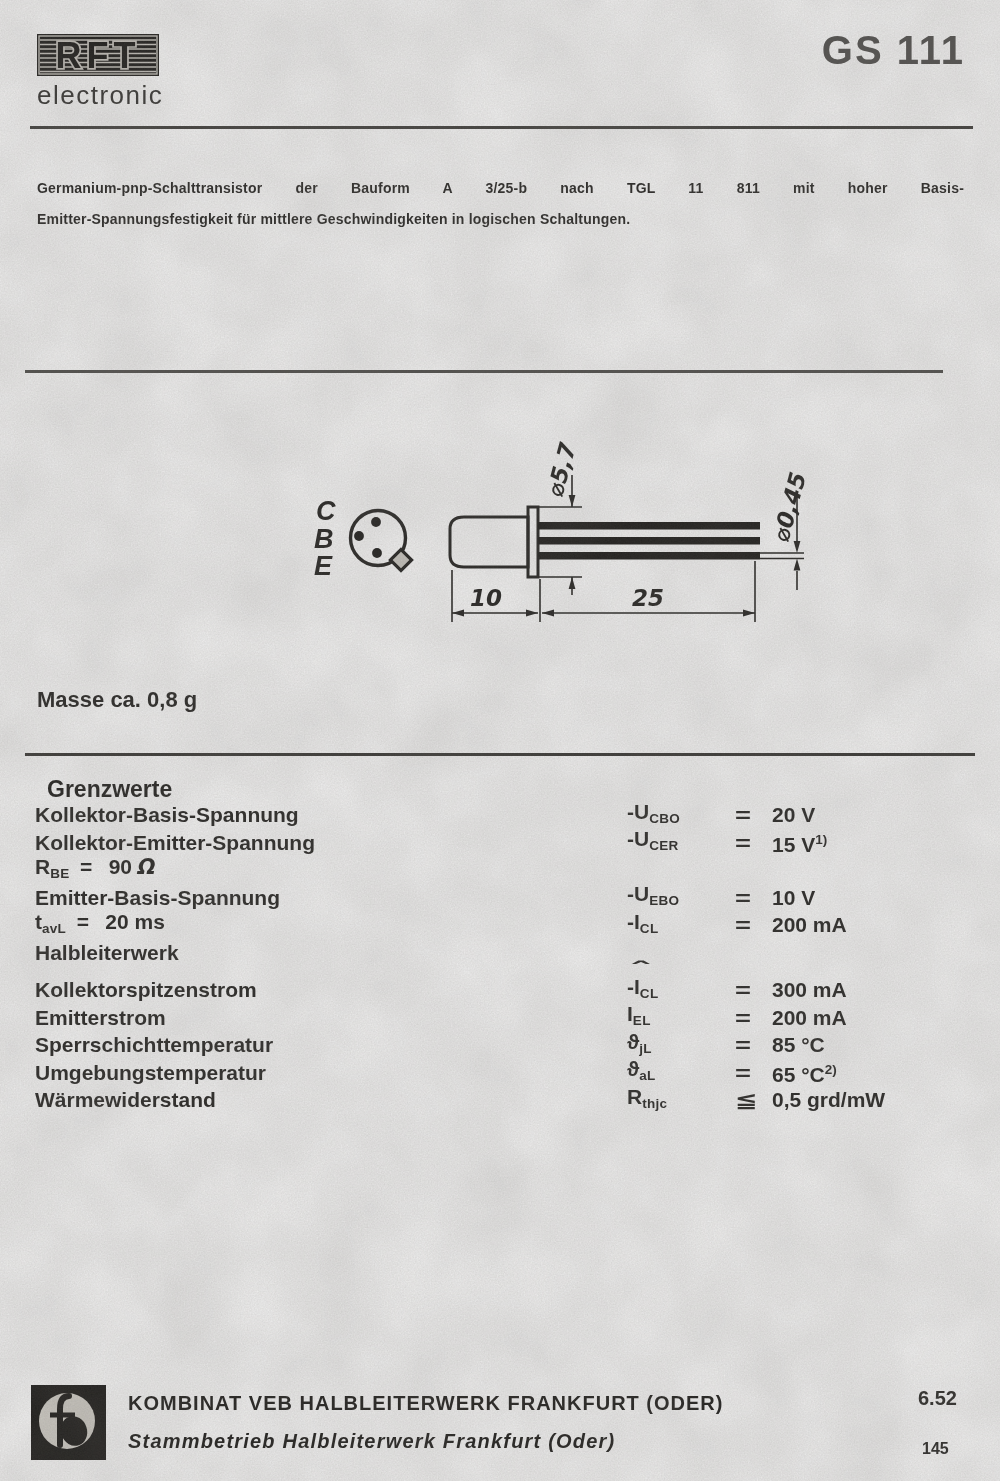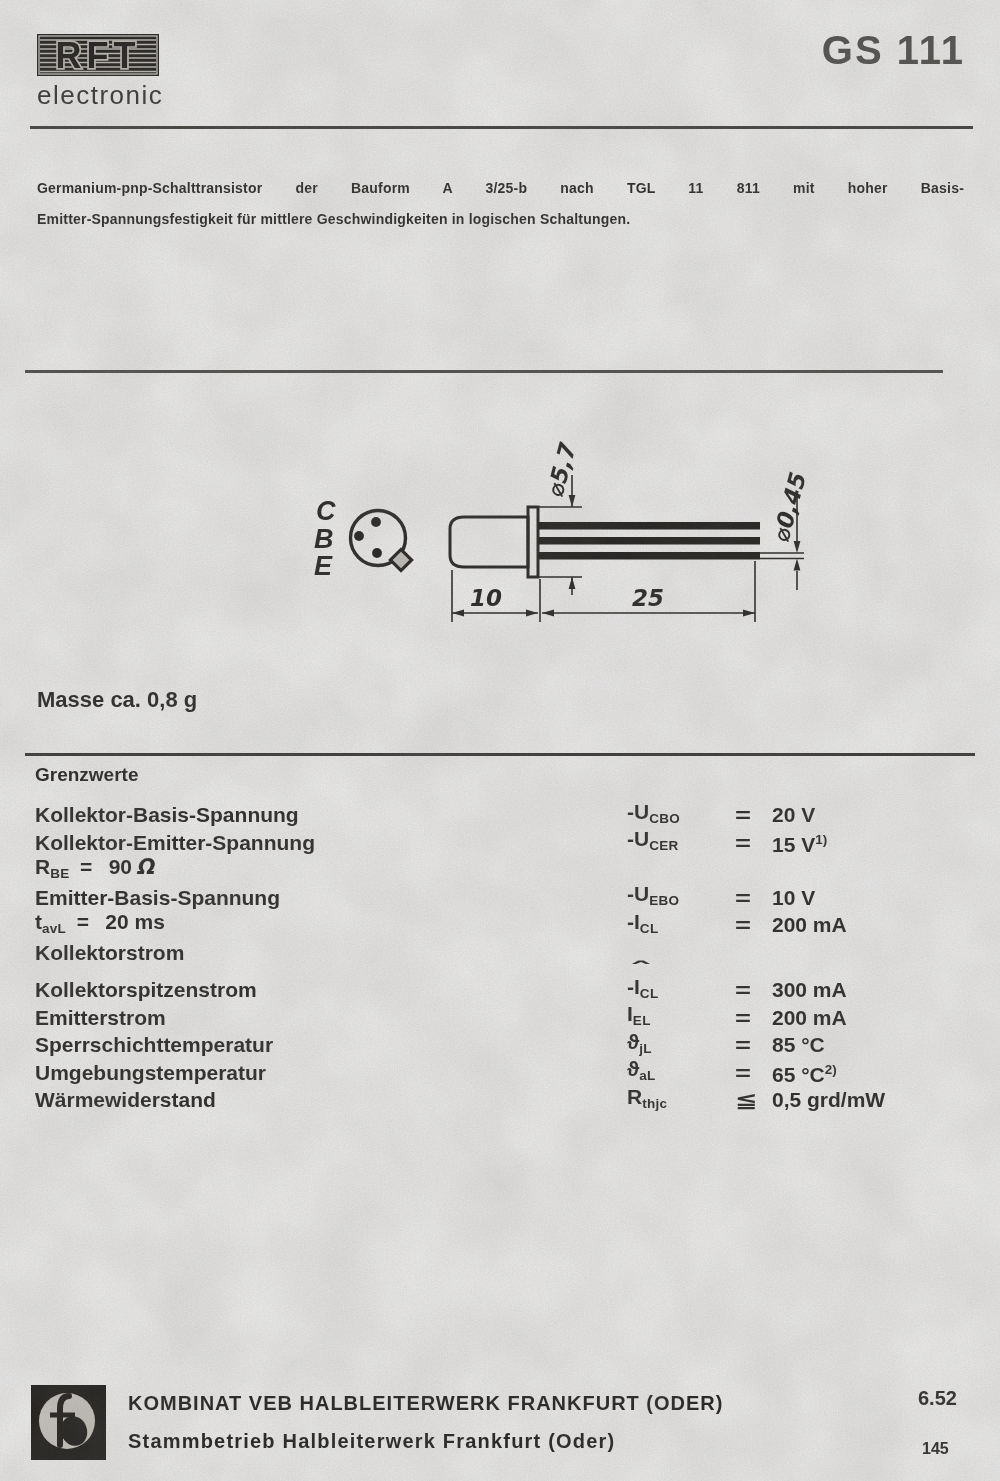--- a/index.html
+++ b/index.html
@@ -19,37 +19,37 @@
   .rule2{left:25px;top:370px;width:918px;height:3px;background:#4a4946;}
   .rule3{left:25px;top:753px;width:950px;height:3px;background:#32312e;}
   
   .description{position:absolute;left:37px;top:149px;width:927px;font-size:14px;font-weight:700;line-height:31px;letter-spacing:.2px;color:#201f1d;margin-top:24px;}
   .description .jline{text-align:justify;text-align-last:justify;}
   
   .drawing{position:absolute;left:290px;top:430px;width:530px;height:220px;}
   
   .mass-note{position:absolute;left:37px;top:687px;font-size:22px;font-weight:700;color:#201f1d;}
   
-  .limits-heading{position:absolute;left:35px;top:764px;font-size:19px;font-weight:700;margin:0;color:#1b1a18;}
+  .limits-heading{position:absolute;left:35px;top:764px;font-size:23px;font-weight:700;margin:12px;color:#1b1a18;}
   .limits{position:absolute;left:35px;top:801px;width:935px;font-size:21px;font-weight:700;color:#201f1d;}
   .lim-row{display:flex;height:27.5px;line-height:27.5px;align-items:center;}
   .lim-row.gap{margin-top:10px;}
   .lim-label{width:577px;flex:0 0 577px;}
   .lim-sym{width:108px;flex:0 0 108px;position:relative;margin-left:15px;}
   .lim-sign{width:37px;flex:0 0 37px;display:inline-block;transform:scaleX(1.3);transform-origin:left center;}
   .lim-val{flex:1;}
   .sub{font-size:13.5px;vertical-align:-4px;letter-spacing:.3px;}
   .sup{font-size:13.5px;vertical-align:8px;}
   .it{font-style:italic;font-family:"DejaVu Sans",sans-serif;}
   .hat-host{position:relative;display:inline-block;}
   .hat{position:absolute;left:.52em;top:-.66em;font-style:normal;font-size:20px;transform:scaleX(2.4);line-height:1;}
   
   .footer-logo{position:absolute;left:30px;top:1384px;width:77px;height:77px;}
   .company1{position:absolute;left:128px;top:1392px;font-size:20px;font-weight:700;letter-spacing:1px;color:#171614;}
-  .company2{position:absolute;left:128px;top:1430px;font-size:20px;font-weight:700;letter-spacing:1.2px;color:#171614;}
+  .company2{position:absolute;left:128px;top:1430px;font-size:20px;font-weight:700;font-style:italic;letter-spacing:1.2px;color:#171614;}
   .date-code{position:absolute;left:918px;top:1387px;font-size:20px;font-weight:700;color:#262523;}
   .page-num{position:absolute;left:922px;top:1440px;font-size:16px;font-weight:700;color:#262523;}
   svg text{font-family:"Liberation Sans","DejaVu Sans",sans-serif;}
   svg .dimtxt{font-family:"DejaVu Sans",sans-serif;font-style:italic;font-weight:600;font-size:23px;fill:#1d1c1a;}
   svg .pintxt{font-style:italic;font-weight:600;font-size:27px;fill:#1d1c1a;}
 </style>
 </head>
 <body>
 
 <div class="page">
@@ -170,21 +170,21 @@
           <span class="lim-sign">=</span>
           <span class="lim-val"><span>10 V</span></span>
         </div>
         <div class="lim-row">
           <span class="lim-label"><span>t</span><span class="sub">avL</span><span> =  20 ms</span></span>
           <span class="lim-sym"><span>-I</span><span class="sub">CL</span></span>
           <span class="lim-sign">=</span>
           <span class="lim-val"><span>200 mA</span></span>
         </div>
         <div class="lim-row">
-          <span class="lim-label"><span>Kollektorstrom</span></span>
+          <span class="lim-label"><span>Halbleiterwerk</span></span>
           <span class="lim-sym"></span>
           <span class="lim-sign"></span>
           <span class="lim-val"></span>
         </div>
         <div class="lim-row gap">
           <span class="lim-label"><span>Kollektorspitzenstrom</span></span>
           <span class="lim-sym"><span class="hat-host">-I<i class="hat">ˆ</i></span><span class="sub">CL</span></span>
           <span class="lim-sign">=</span>
           <span class="lim-val"><span>300 mA</span></span>
         </div>

